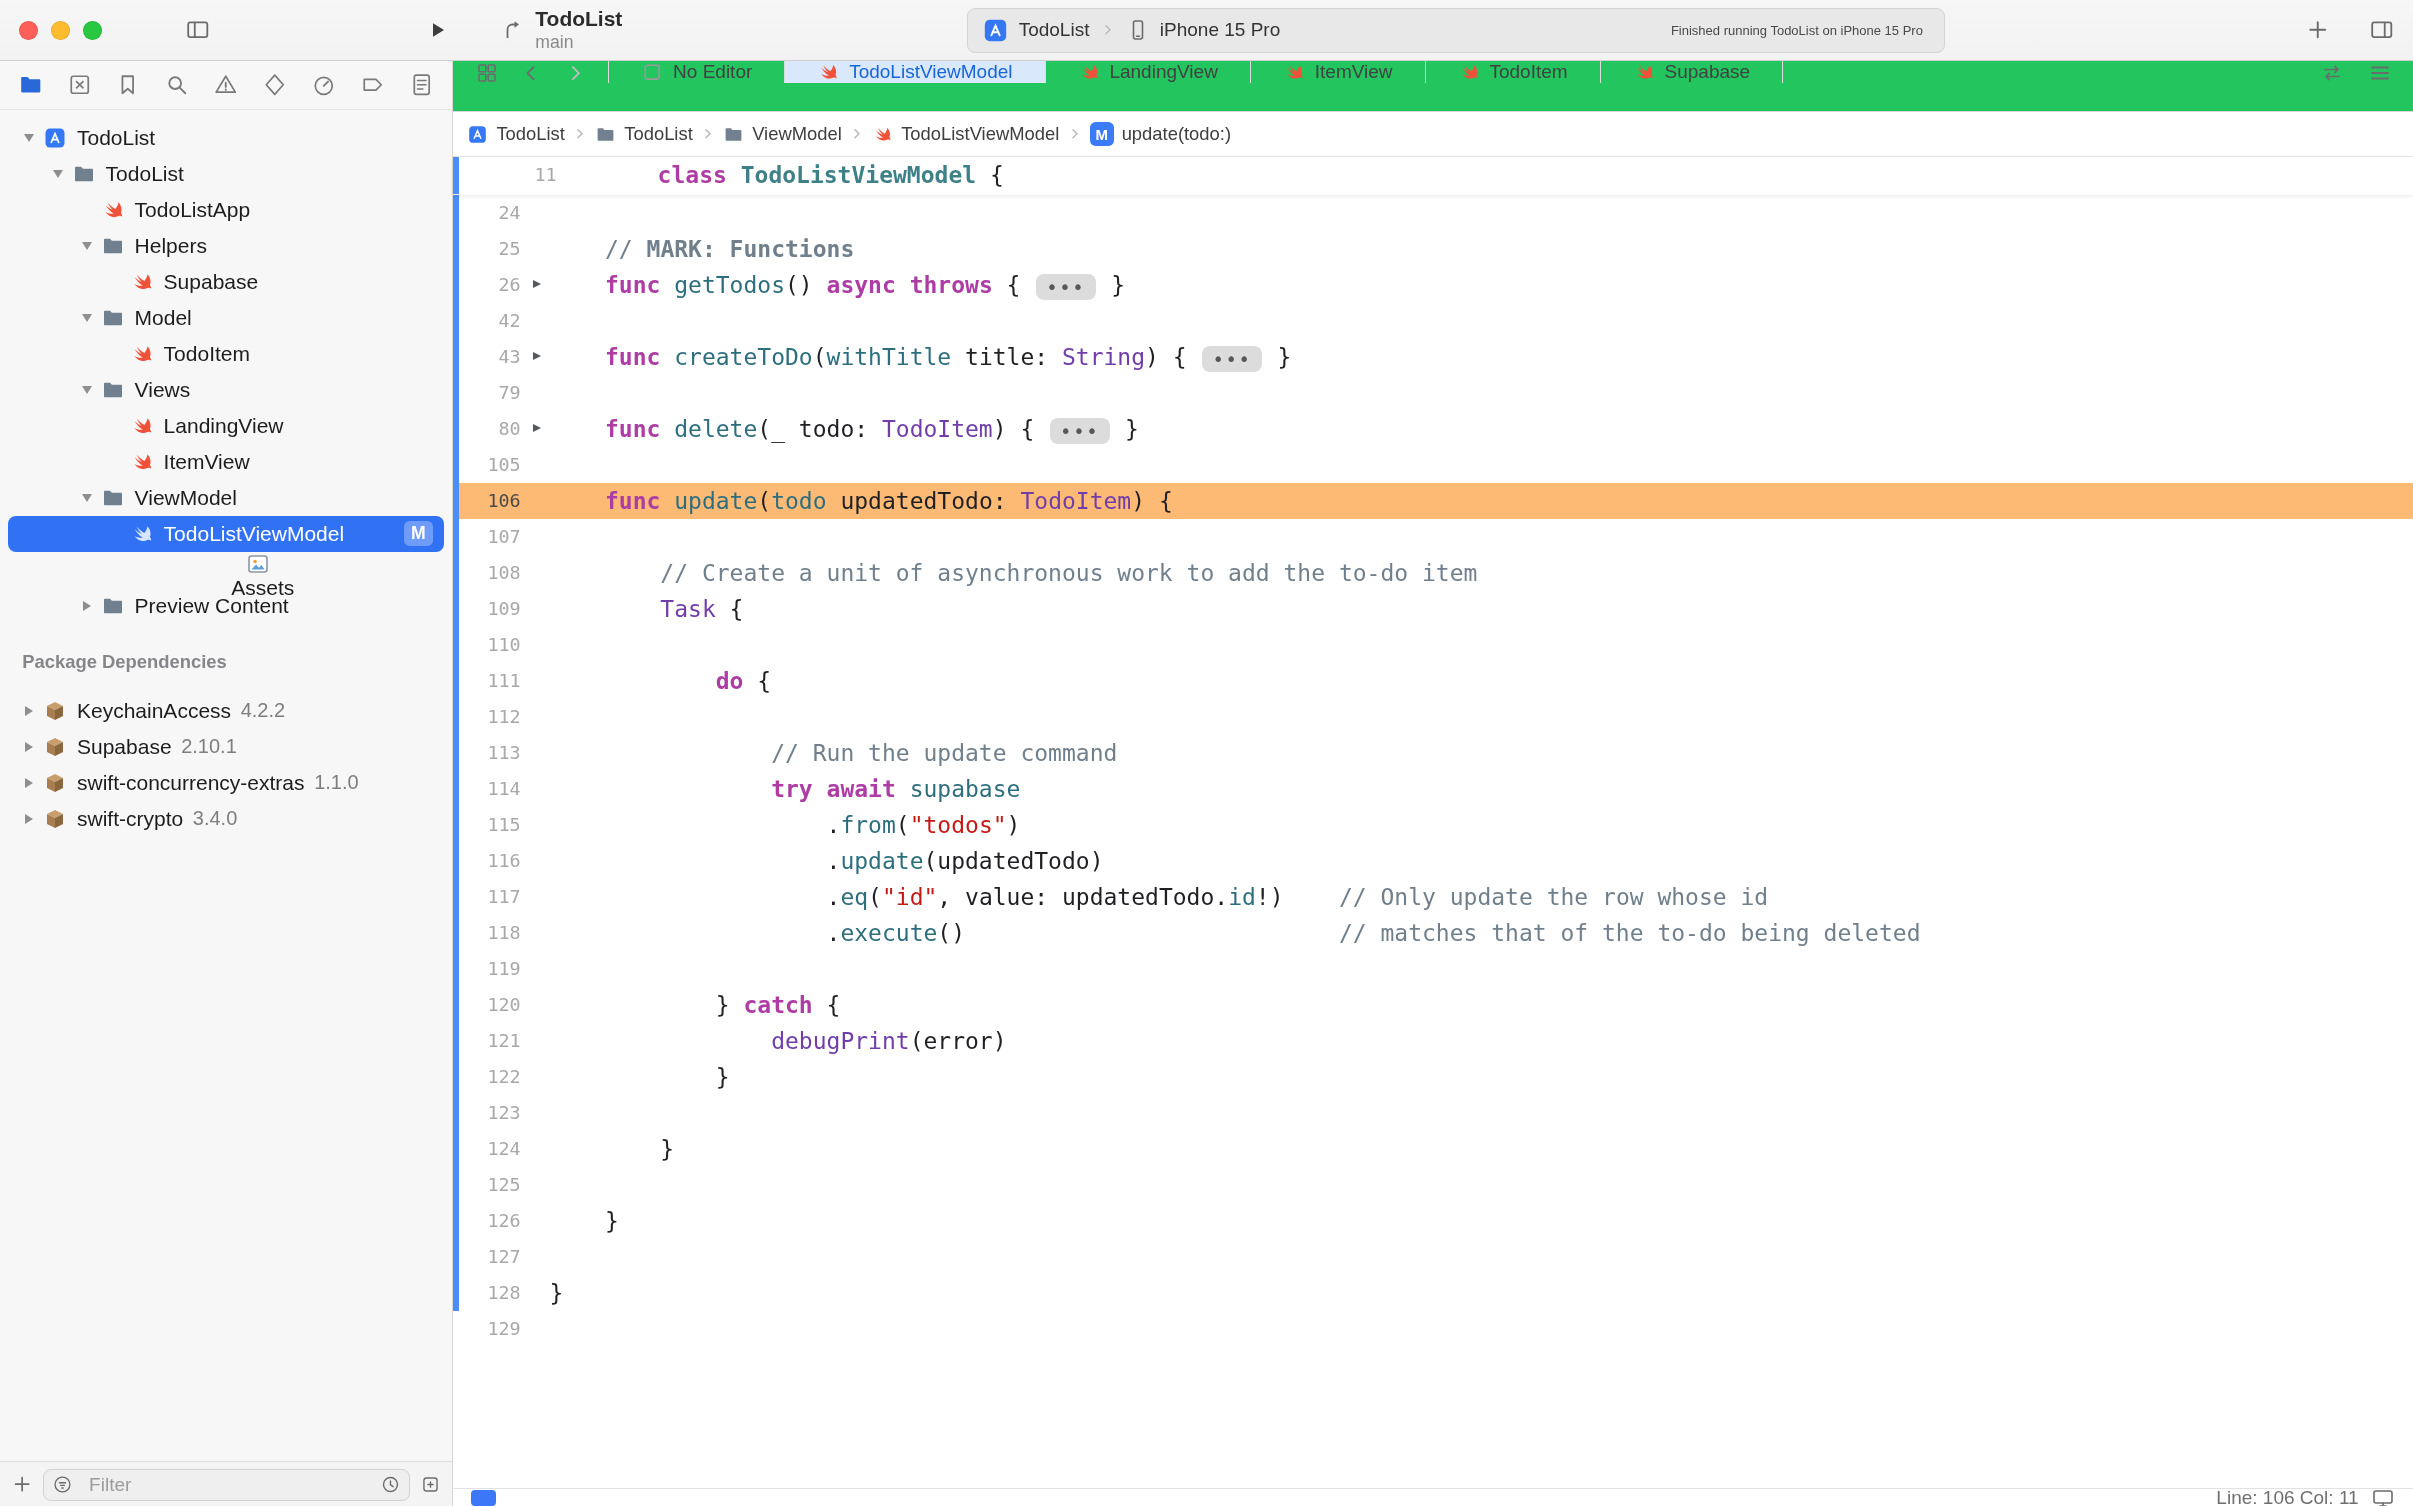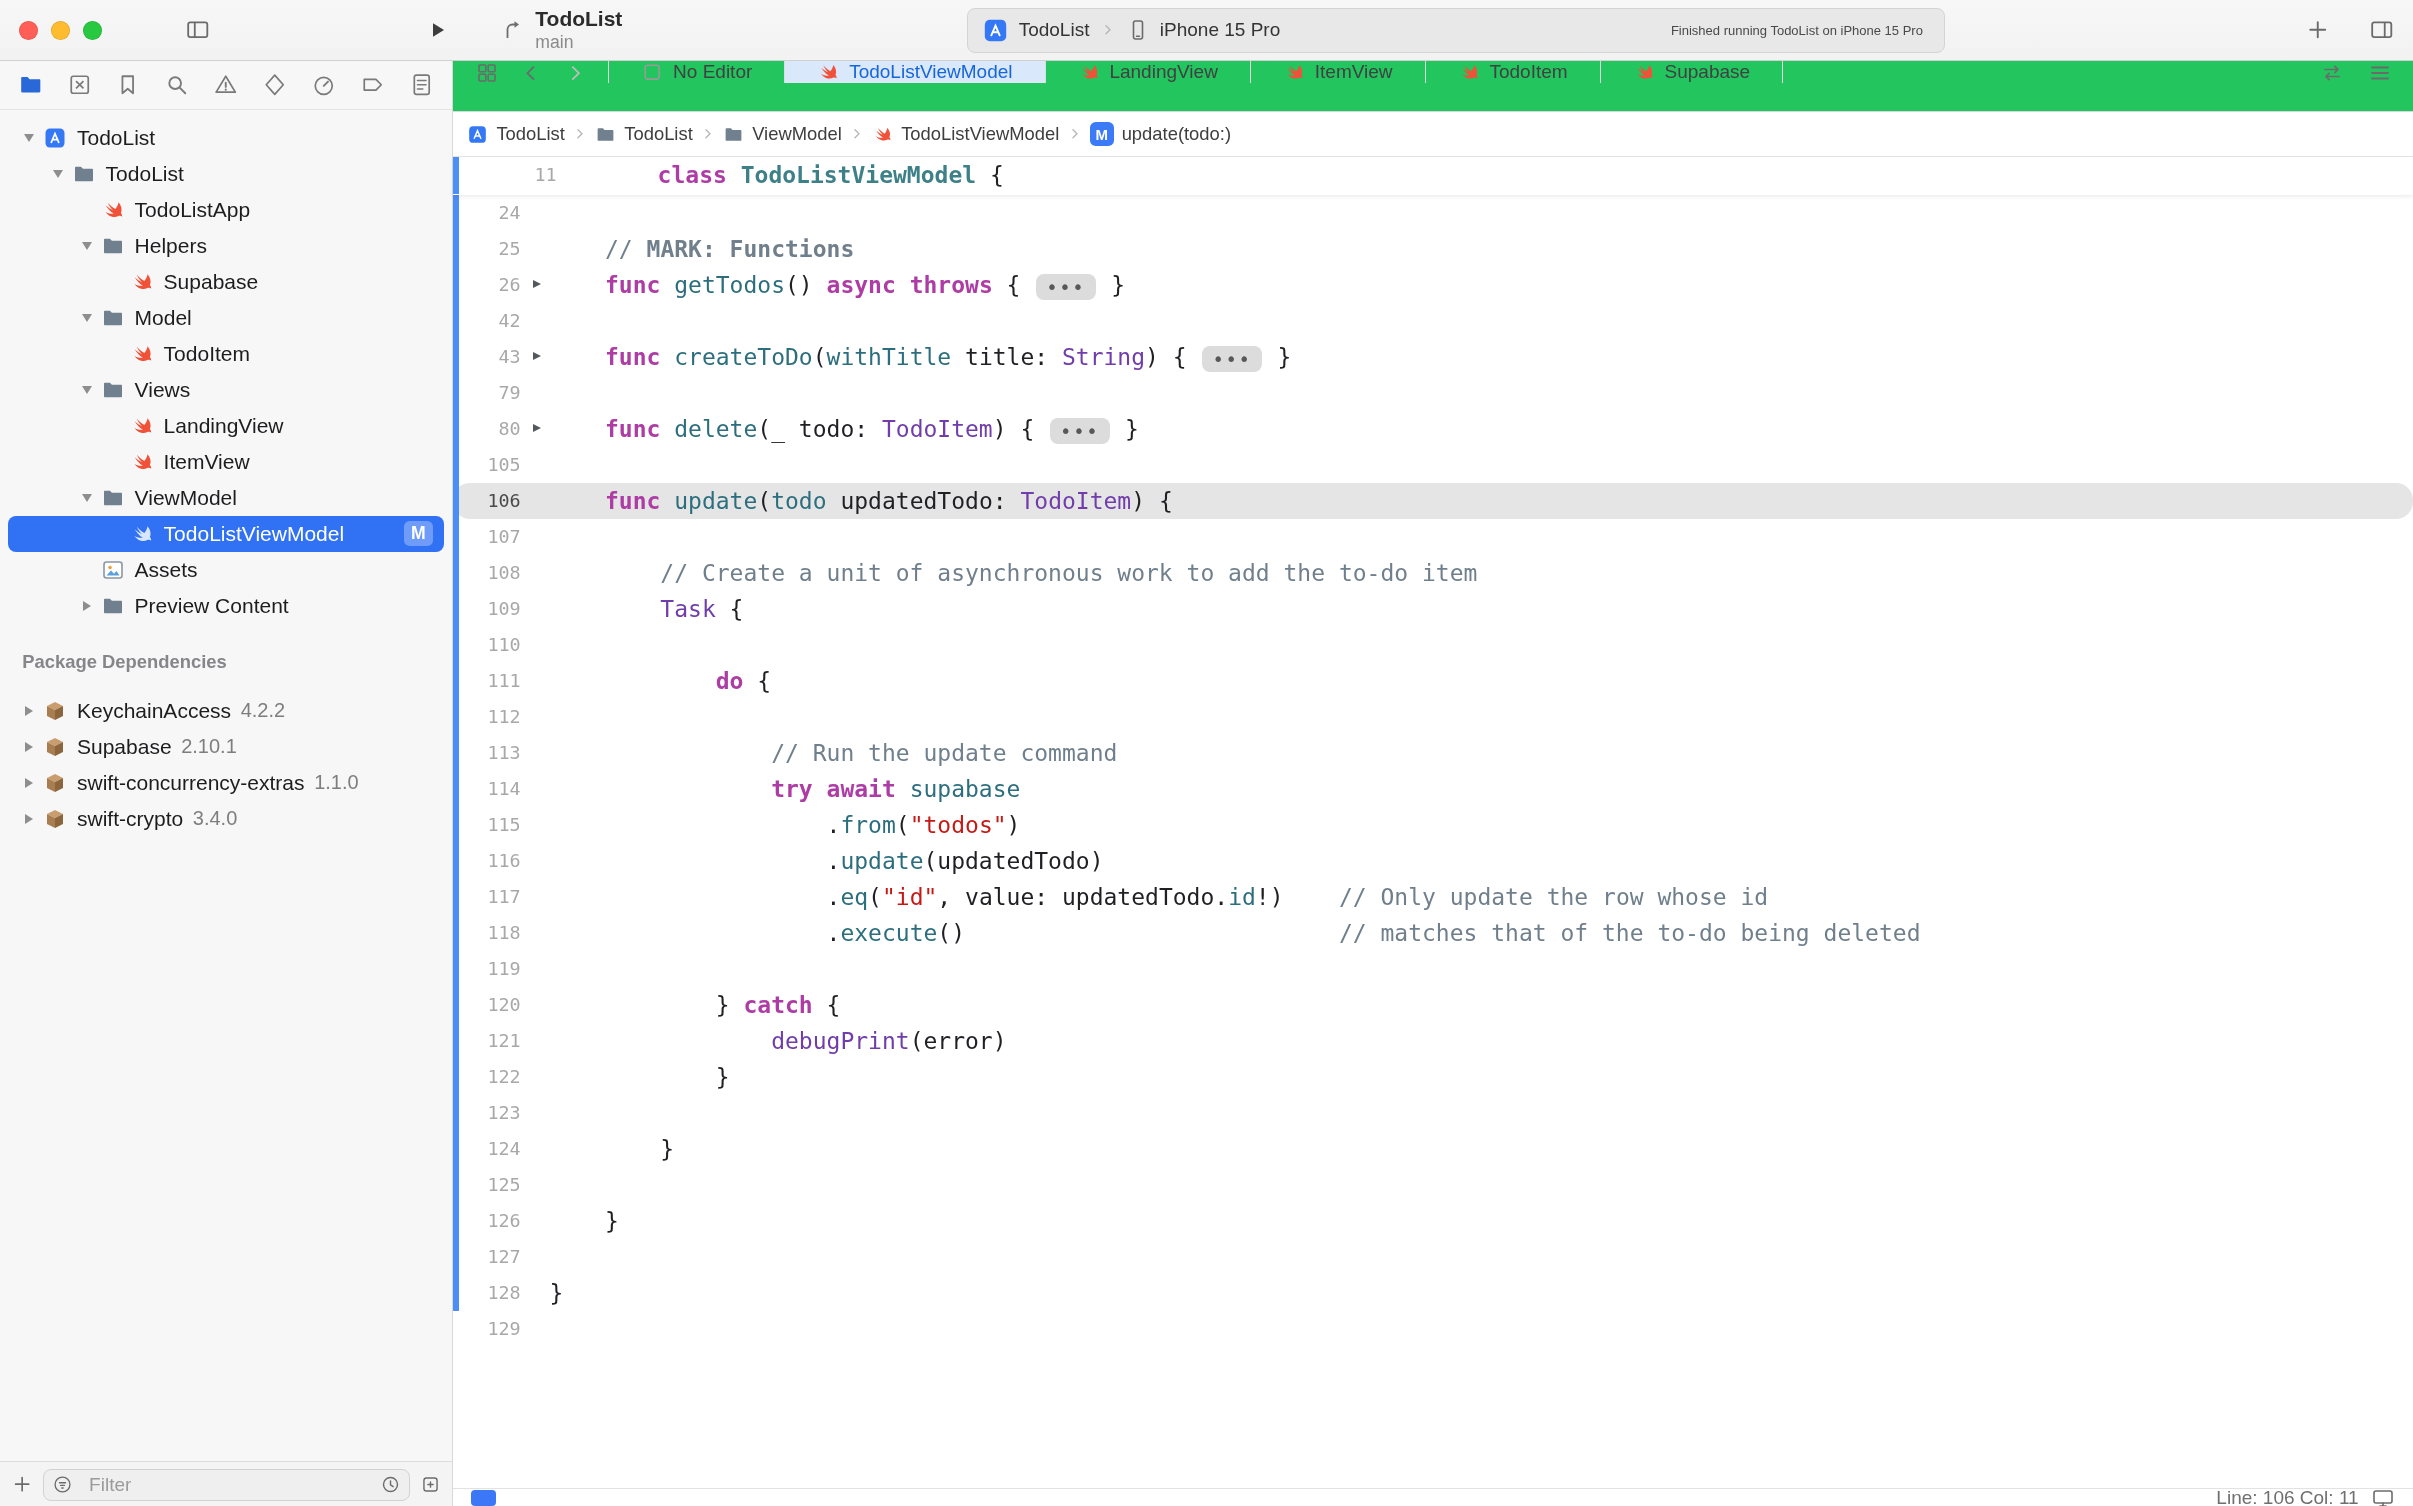--- a/index.html
+++ b/index.html
@@ -73,21 +73,21 @@
 
   
   .sticky { height:38px; flex:none; background:#fff; box-shadow:0 2.4px 4.8px rgba(0,0,0,.09); position:relative; z-index:2; }
   .code { flex:1; background:#fff; overflow:hidden; position:relative; }
   .crow { display:flex; align-items:stretch; height:36px; }
   .sticky .crow { height:37px;gap:36px; }
   .cbar { width:5.6px; flex:none; }
   .cbar.changed { background:#4C8DF6; }
   .gut { width:70px; flex:none; text-align:right; padding-right:8px; font-family:"DejaVu Sans Mono",monospace;
          font-size:18.4px; line-height:36px; color:#A8A8A8; }
-  .crow.hl { background:#e5e5e5;border-radius:17px; }
+  .crow.hl { background:#fdba74; }
   .crow.hl .gut { color:#4A4A4A; }
   .rib { width:21px; flex:none; position:relative; }
   .fchev { position:absolute; top:12.8px; left:4px; width:0; height:0; border-left:8px solid #54585B; border-top:4.8px solid transparent; border-bottom:4.8px solid transparent; }
   .codetext { white-space:pre; font-family:"DejaVu Sans Mono",monospace; font-size:23px; line-height:36px; color:#1F1F24; }
   .sticky .codetext { line-height:37px; }
   .tk-k { color:#AD3DA4; font-weight:700; }
   .tk-p { color:#1F1F24; }
   .tk-f { color:#2D6E7E; }
   .tk-t { color:#703DAA; }
   .tk-s { color:#C41A16; }
@@ -332,21 +332,21 @@
           <div class="trow sel" style="padding-left: 93px;">
             <span class="disc"></span>
             <span class="ic ic30">
               <svg viewBox="0 0 24 24">
                 <path d="M17.6 4.2c2.9 3.5 3.8 7.6 2.3 10.8.9 1.2 1.4 2.5 1.2 3.7-1-1.1-2.4-1.4-3.9-.6-2.8 1.5-6.8 1-9.8-1.2-1.2-.9-2.2-2-3-3.2 2.5 1.8 5.6 2.6 8.3 1.9-3.4-1.9-6.3-5.2-8-8.3 2.3 2.1 4.9 3.9 7.5 5.1C9.6 10 7.7 7 6.8 4.7c2.1 2.5 4.8 4.8 7.6 6.3 1.5-1.8 2.6-4.1 3.2-6.8z" fill="#D8E7FF"></path>
               </svg>
             </span>
             <span class="tlabel">TodoListViewModel</span>
             <span class="mbadge">M</span>
           </div>
-          <div class="trow" style="padding-left: 64px;">
+          <div class="trow" style="padding-left: 64px; flex-direction: column;">
             <span class="disc"></span>
             <span class="ic ic30">
               <svg viewBox="0 0 24 24">
                 <rect x="3" y="4" width="18" height="16" rx="2.5" fill="#fff" stroke="#8A97A5" stroke-width="1.6"></rect>
                 <circle cx="9" cy="9.5" r="1.8" fill="#E8A33D"></circle>
                 <path d="M5.5 17.5l4.5-5 3 3.2 2.5-2.7 3 4.5z" fill="#5B9FDC"></path>
               </svg>
             </span>
             <span class="tlabel">Assets</span>
           </div>

